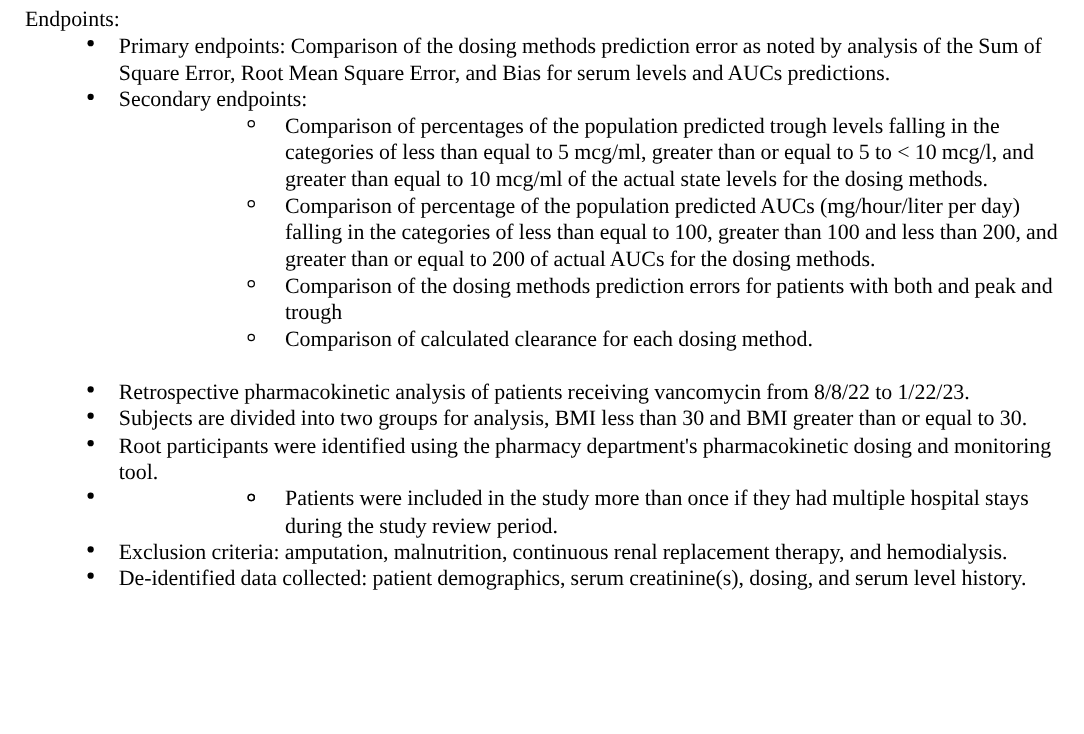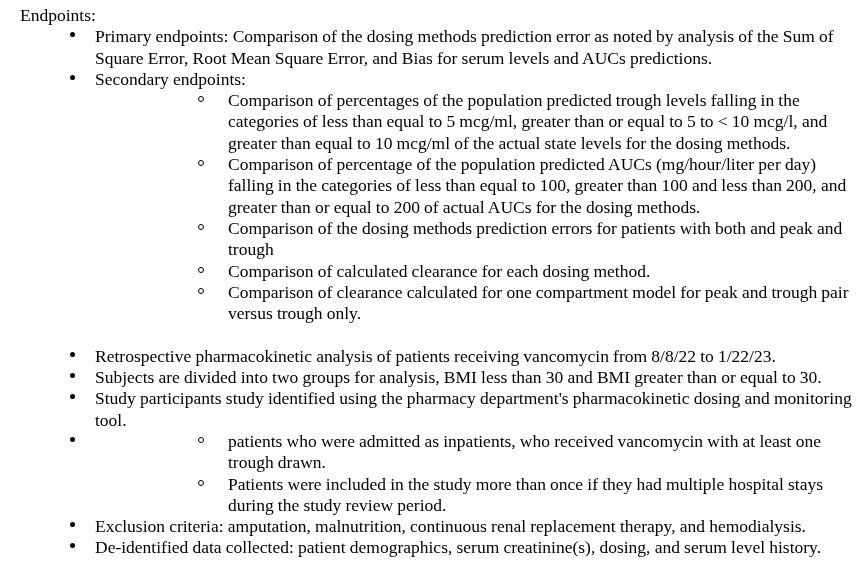--- a/index.html
+++ b/index.html
@@ -152,24 +152,20 @@
             <span class="item-text">Comparison of percentage of the population predicted AUCs (mg/hour/liter per day) falling in the categories of less than equal to 100, greater than 100 and less than 200, and greater than or equal to 200 of actual AUCs for the dosing methods.</span>
           </li>
           <li class="item lvl2">
             <span class="marker"></span>
             <span class="item-text">Comparison of the dosing methods prediction errors for patients with both and peak and trough</span>
           </li>
           <li class="item lvl2">
             <span class="marker"></span>
             <span class="item-text">Comparison of calculated clearance for each dosing method.</span>
           </li>
-          <li class="item lvl2">
-            <span class="marker"></span>
-            <span class="item-text">Comparison of clearance calculated for one compartment model for peak and trough pair versus trough only.</span>
-          </li>
         </ul>
       </li>
 
     </ul>
 
     <div class="spacer"></div>
 
 
     <ul class="level1">
 
@@ -178,30 +174,29 @@
         <span class="item-text">Retrospective pharmacokinetic analysis of patients receiving vancomycin from 8/8/22 to 1/22/23.</span>
       </li>
 
       <li class="item lvl1">
         <span class="marker"></span>
         <span class="item-text">Subjects are divided into two groups for analysis, BMI less than 30 and BMI greater than or equal to 30.</span>
       </li>
 
       <li class="item lvl1">
         <span class="marker"></span>
-        <span class="item-text">Study participants study identified using the pharmacy department's pharmacokinetic dosing and monitoring tool.</span>
+        <span class="item-text">Root participants were identified using the pharmacy department's pharmacokinetic dosing and monitoring tool.</span>
       </li>
 
       <li class="item lvl1">
         <span class="marker"></span>
 
         <ul class="level2">
           <li class="item lvl2">
             <span class="marker"></span>
-            <span class="item-text">patients who were admitted as inpatients, who received vancomycin with at least one trough drawn.</span>
           </li>
           <li class="item lvl2">
             <span class="marker"></span>
             <span class="item-text">Patients were included in the study more than once if they had multiple hospital stays during the study review period.</span>
           </li>
         </ul>
       </li>
 
       <li class="item lvl1">
         <span class="marker"></span>

